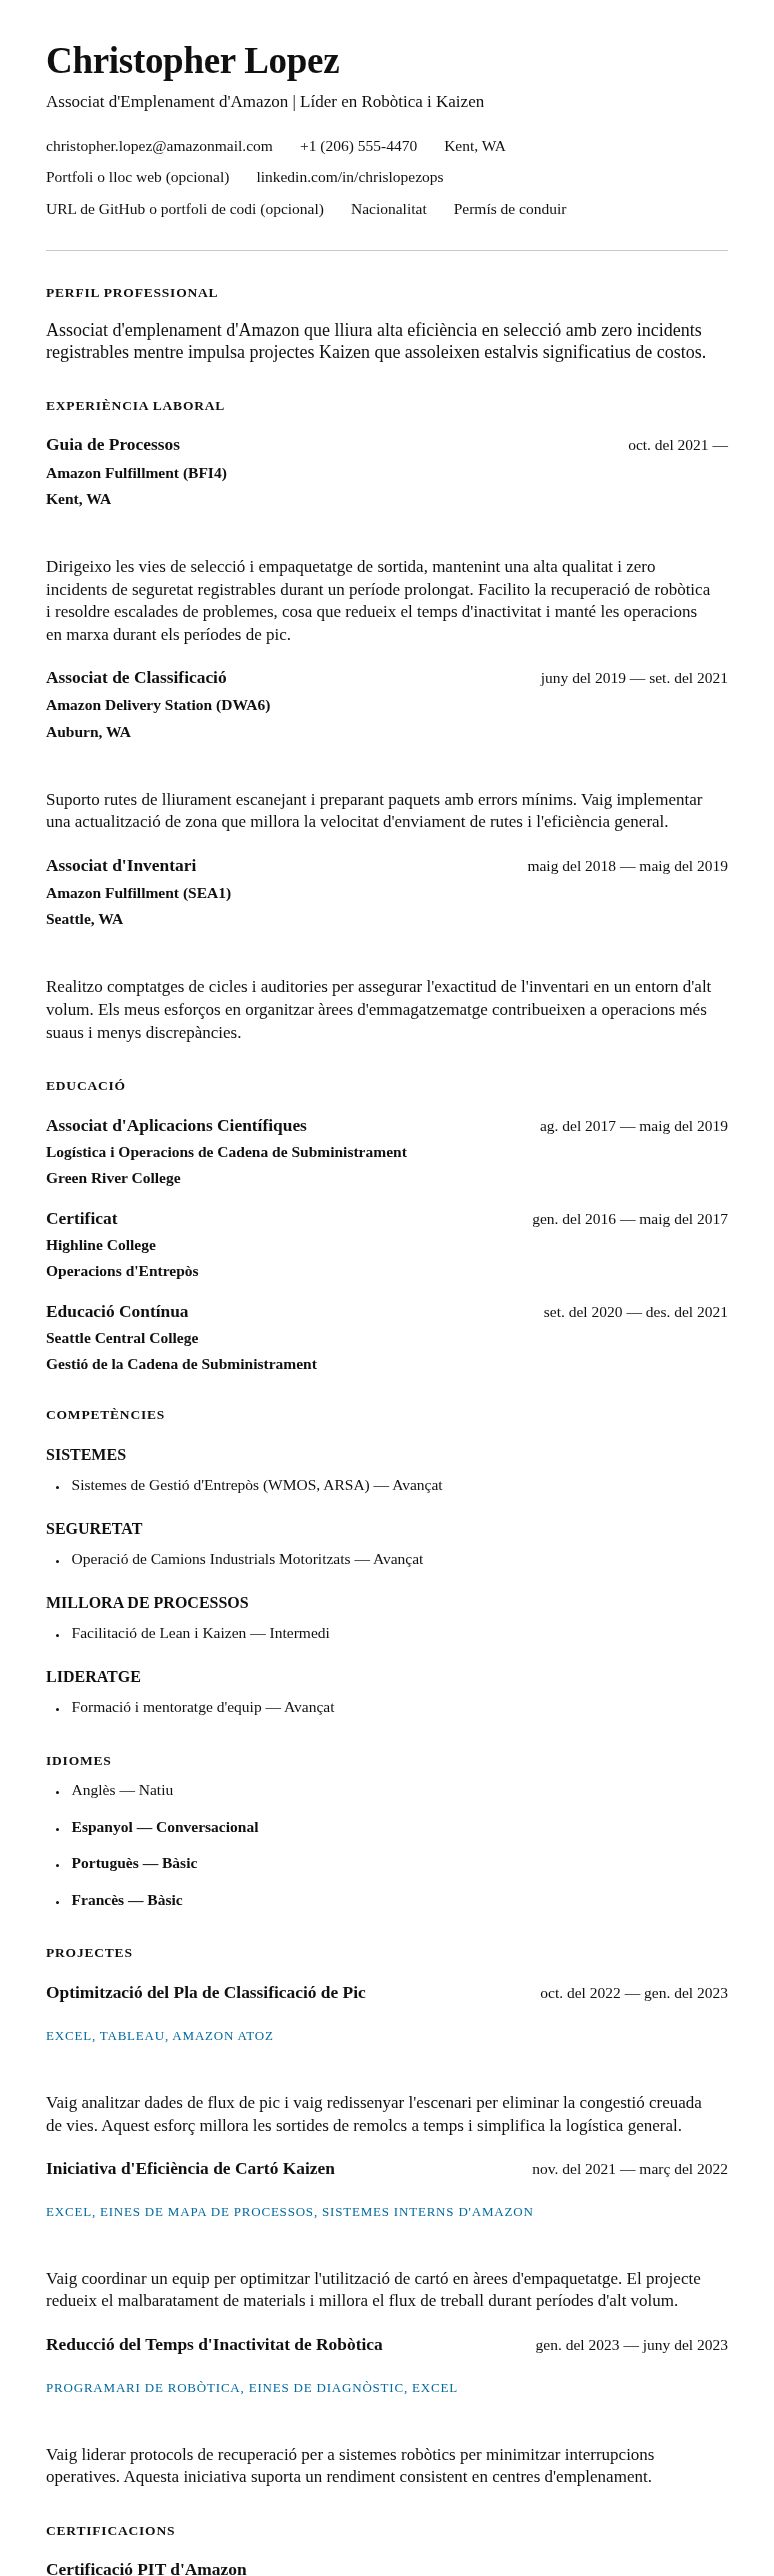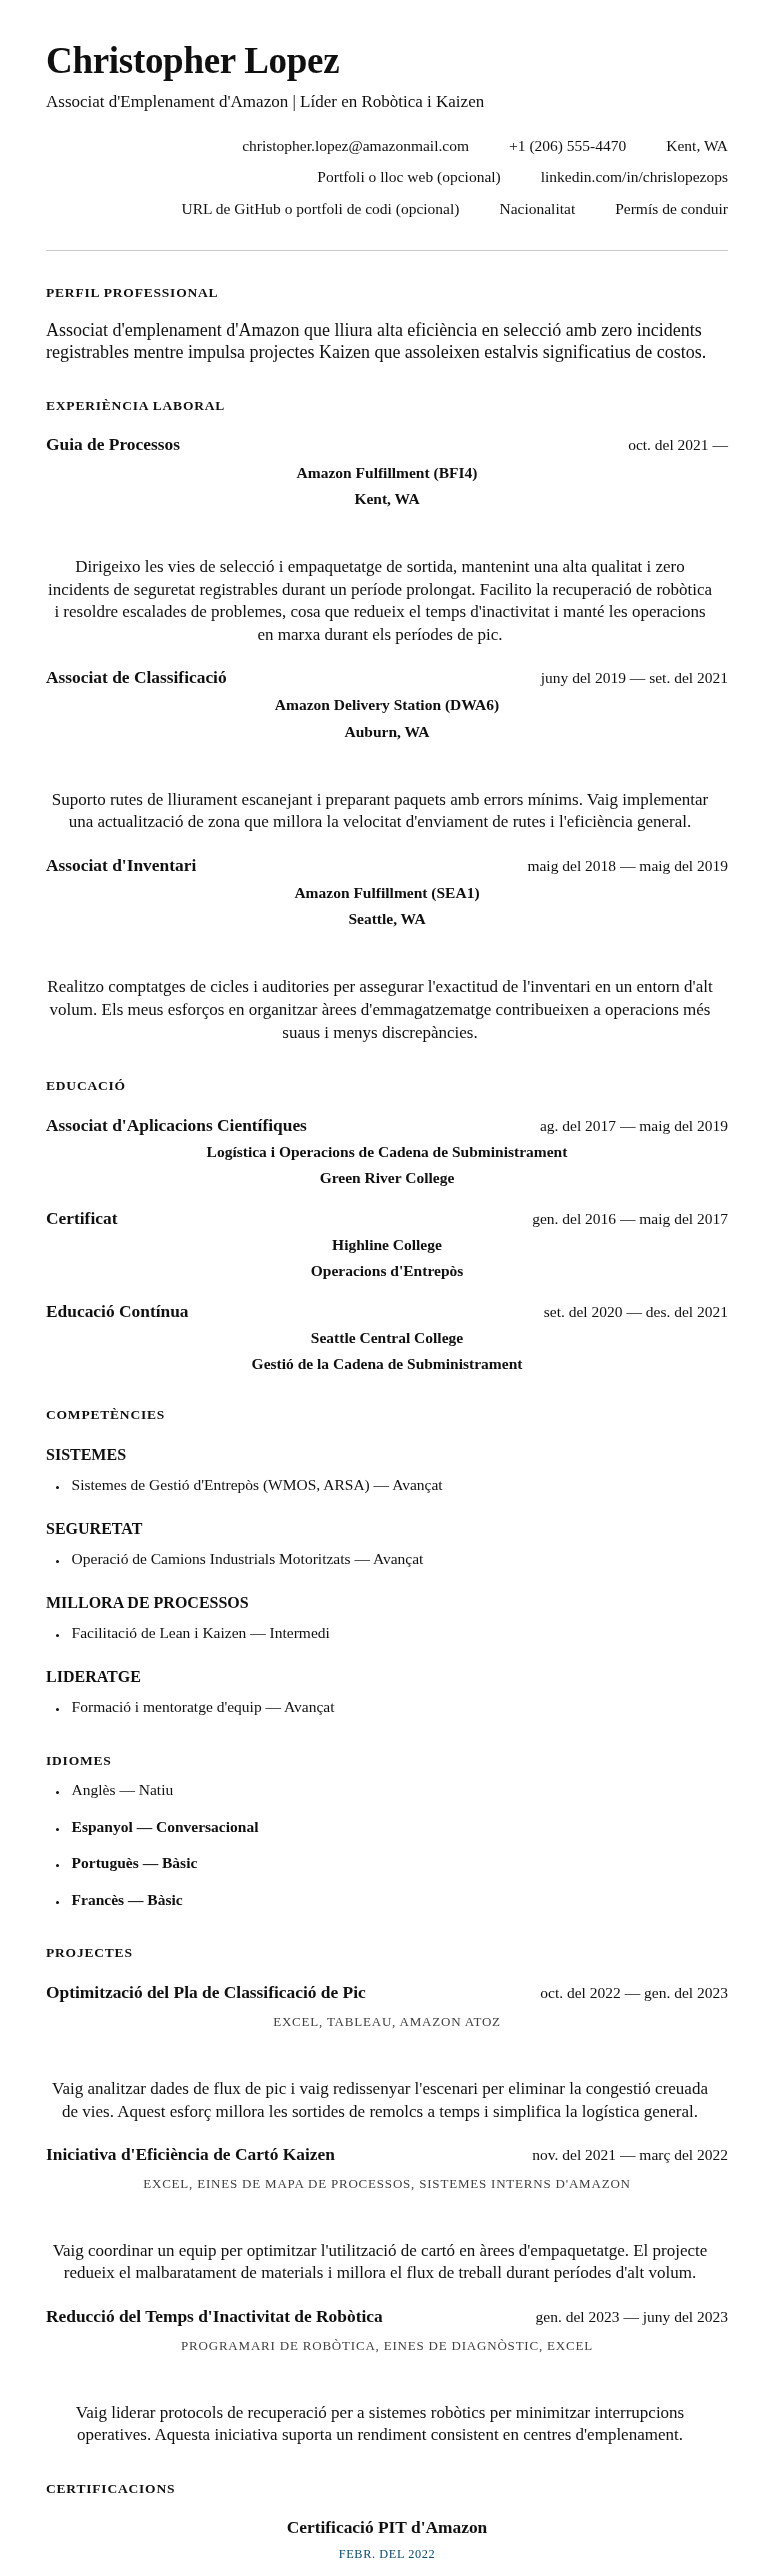--- a/index.html
+++ b/index.html
@@ -6,35 +6,35 @@
   html,body{margin:0;padding:0;background:#fff;}
   .page{
     width:774px;min-height:2576px;box-sizing:border-box;
     padding:34px 46px 39px;
     font-family:"Liberation Serif","DejaVu Serif",serif;
     color:#101010;background:#fff;
   }
   
   .name{font-size:37px;line-height:1.08;margin:6.5px 0 0;font-weight:700;letter-spacing:-0.3px;}
   .subtitle{font-size:17px;margin-top:11.6px;}
-  .contact-row{display:flex;gap:40px;font-size:15.5px;margin-top:13.5px;flex-wrap:wrap;justify-content:flex-end;}
+  .contact-row{display:flex;gap:27px;font-size:15.5px;margin-top:13.5px;flex-wrap:wrap;}
   .contact-row.first{margin-top:24.5px;}
   .divider{border:0;border-top:1.3px solid #c9c9c9;margin:32px 0 0;}
   
   .section-heading{font-size:13.5px;font-weight:700;letter-spacing:0.8px;margin:34px 0 0;}
   .body-text{font-size:18px;line-height:22.6px;margin:18px 0 0;max-width:668px;}
   
-  .entry{margin-top:20.6px;text-align:center;}
+  .entry{margin-top:20.6px;}
   .entry-head{display:flex;justify-content:space-between;align-items:baseline;gap:15.5px;}
   .entry-title{font-size:17.4px;font-weight:700;margin:0;}
   .entry-date{font-size:15.5px;white-space:nowrap;font-weight:400;}
   .entry-sub{font-size:15.5px;margin-top:8.4px;font-weight:bold;}
   .entry-desc{font-size:17px;line-height:22.6px;margin:48px 0 0;max-width:668px;}
   .edu .entry-sub{margin-top:7.7px;}
-  .tools-line{font-size:13px;letter-spacing:0.8px;color:#404040;margin-top:11px;}
+  .tools-line{font-size:13px;letter-spacing:0.8px;color:#0369a1;margin-top:25px;}
   .cert-meta{font-size:12.3px;letter-spacing:0.6px;color:#0c4a6e;margin-top:9px;}
   
   .skill-group-title{font-size:16px;font-weight:700;margin:23px 0 0;}
   ul.bullets{margin:10.3px 0 0;padding-left:23px;font-size:15.5px;line-height:22.6px;list-style-type:disc;}
   ul.bullets li{padding-left:2.6px;}
   ul.bullets li + li{margin-top:14px;font-weight:bold;}
   ul.bullets li::marker{font-size:0.72em;}
   section{display:block;}
 </style>
 </head>

